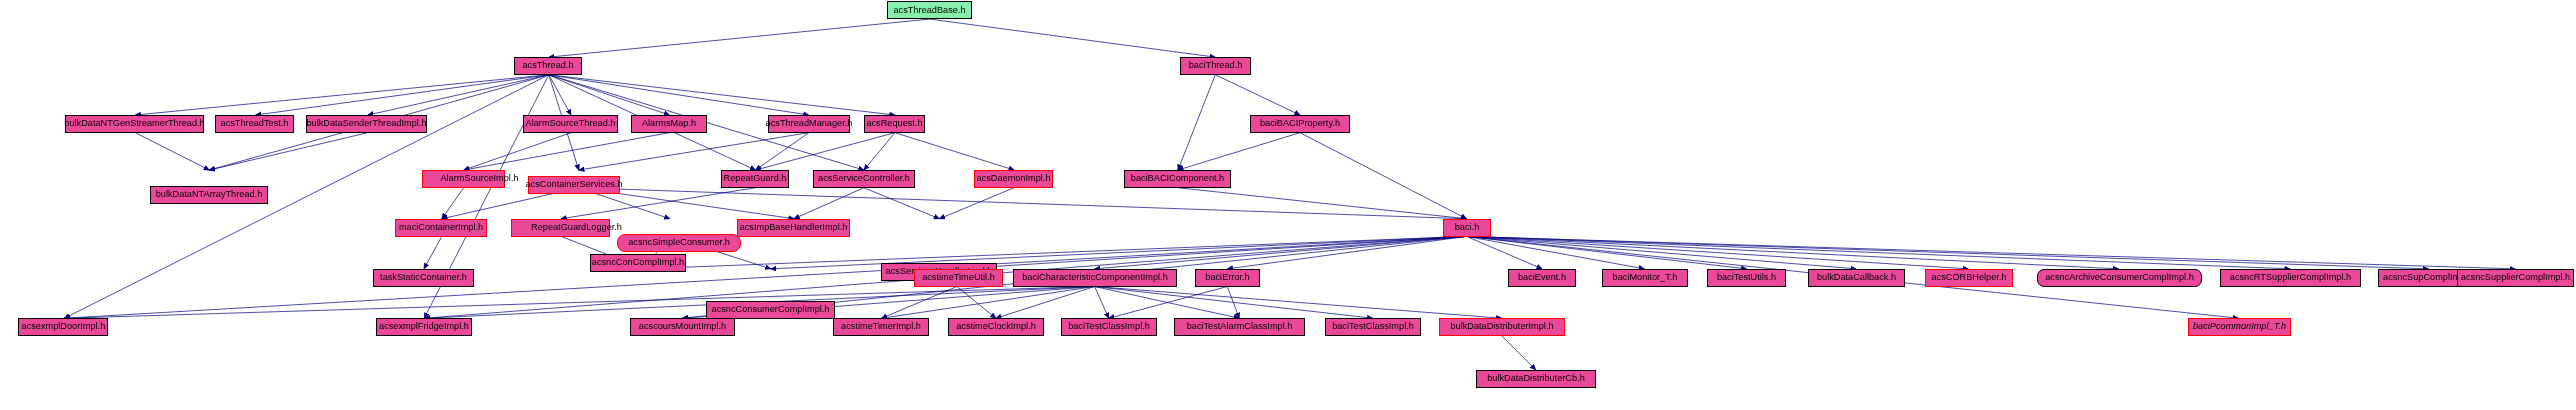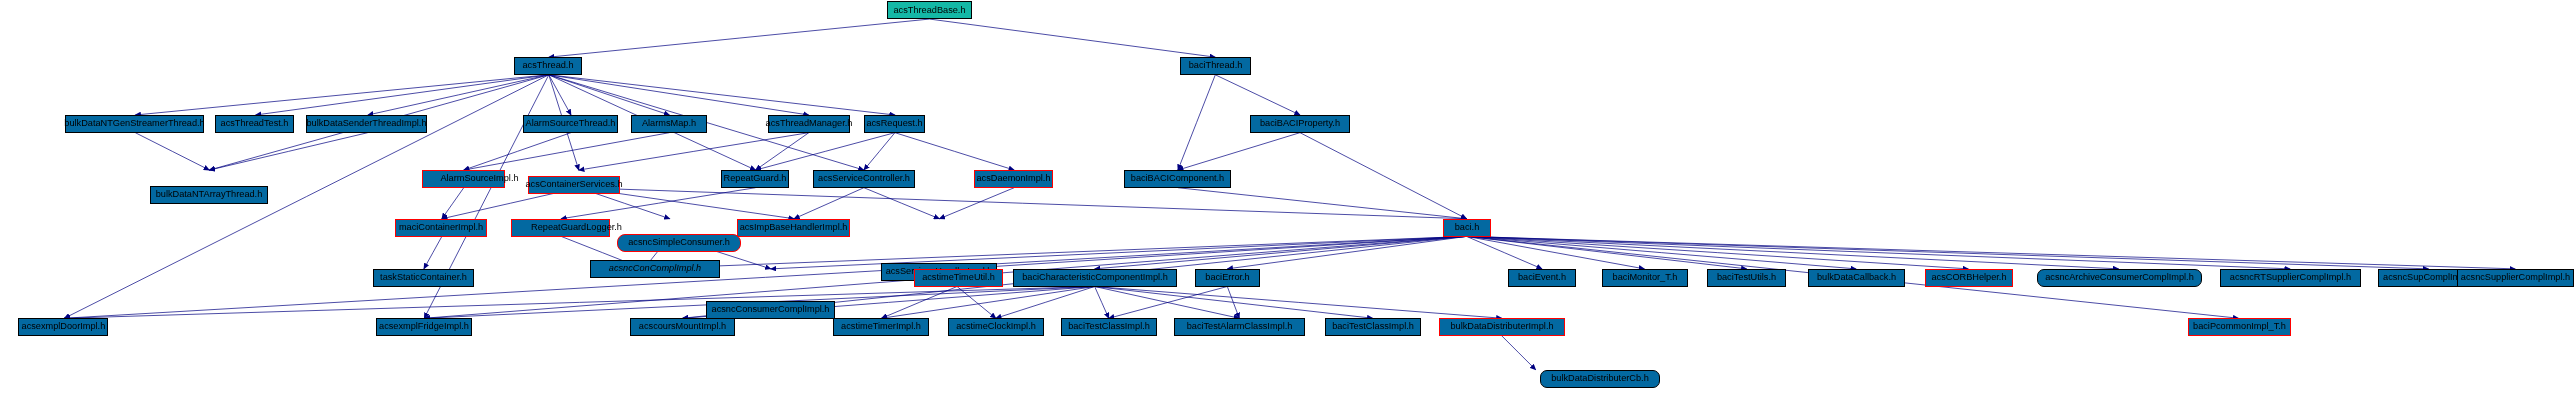--- a/index.html
+++ b/index.html
@@ -1,24 +1,24 @@
 <!DOCTYPE html>
 <html style="font-size:11.3px"><head>
 <meta charset="utf-8">
 <style>
   html,body{margin:0;padding:0;background:#ffffff;}
   #canvas{position:relative;width:2576px;height:410px;background:#ffffff;
           font-family:"Liberation Sans","DejaVu Sans",sans-serif;overflow:hidden;}
   .node{position:absolute;box-sizing:border-box;border:0.7px solid #000080;
-        background:#0369a1;color:#000000;font-size:9.2px;line-height:1;
+        background:#ec4899;color:#000000;font-size:9.2px;line-height:1;
         display:flex;align-items:center;justify-content:center;
         white-space:nowrap;padding:0 5px;height:17.7px;}
   .node.black{border-color:#000000;}
   .node.red{border-color:#ff0000;}
-  .node.root{background:#14b8a6;border-color:#000000;}
+  .node.root{background:#86efac;border-color:#000000;}
   #edges{position:absolute;left:0;top:0;width:2576px;height:410px;pointer-events:none;}
 </style>
 </head>
 <body>
 
 <div id="canvas">
   <svg id="edges" xmlns="http://www.w3.org/2000/svg" viewBox="0 0 3648 581" width="2576" height="410">
       <defs>
         <marker id="ah" markerWidth="9" markerHeight="8" refX="8" refY="4" orient="auto">
           <path d="M0,0 L9,4 L0,8 z" fill="#000080"></path>
@@ -117,21 +117,21 @@
     <div class="node black" style="left: 813px; top: 170px; width: 102px;">acsServiceController.h</div>
     <div class="node red" style="left: 974px; top: 170px; width: 79px;">acsDaemonImpl.h</div>
     <div class="node black" style="left: 1124px; top: 170px; width: 107px;">baciBACIComponent.h</div>
     <div class="node red" style="left: 395px; top: 219px; width: 92px;">maciContainerImpl.h</div>
     <div class="node red" style="left: 511px; top: 219px; width: 99px; padding-left: 37px;">RepeatGuardLogger.h</div>
     <div class="node red" style="left: 617px; top: 234px; width: 124px; border-radius: 8px;">acsncSimpleConsumer.h</div>
     <div class="node red" style="left: 737px; top: 219px; width: 113px;">acsImpBaseHandlerImpl.h</div>
     <div class="node black" style="left: 881px; top: 219px; width: 116px; margin-top: 44px;">acsServicesHandlerImpl.h</div>
     <div class="node red" style="left: 1443px; top: 219px; width: 48px;">baci.h</div>
     <div class="node black" style="left: 373px; top: 269px; width: 101px;">taskStaticContainer.h</div>
-    <div class="node black" style="left: 590px; top: 260px; width: 130px; font-style: italic;">acsncConComplImpl.h</div>
+    <div class="node black" style="left: 590px; top: 254px; width: 96px;">acsncConComplImpl.h</div>
     <div class="node black" style="left: 706px; top: 269px; width: 129px; margin-top: 32px;">acsncConsumerComplImpl.h</div>
     <div class="node red" style="left: 914px; top: 269px; width: 89px;">acstimeTimeUtil.h</div>
     <div class="node black" style="left: 1013px; top: 269px; width: 164px;">baciCharacteristicComponentImpl.h</div>
     <div class="node black" style="left: 1195px; top: 269px; width: 65px;">baciError.h</div>
     <div class="node black" style="left: 1508px; top: 269px; width: 68px;">baciEvent.h</div>
     <div class="node black" style="left: 1602px; top: 269px; width: 86px;">baciMonitor_T.h</div>
     <div class="node black" style="left: 1707px; top: 269px; width: 79px;">baciTestUtils.h</div>
     <div class="node black" style="left: 1808px; top: 269px; width: 97px;">bulkDataCallback.h</div>
     <div class="node red" style="left: 1925px; top: 269px; width: 88px;">acsCORBHelper.h</div>
     <div class="node black" style="left: 2037px; top: 269px; width: 165px; border-radius: 7px;">acsncArchiveConsumerComplImpl.h</div>
@@ -140,16 +140,16 @@
     <div class="node black" style="left: 2457px; top: 269px; width: 117px;">acsncSupplierComplImpl.h</div>
     <div class="node black" style="left: 18.4px; top: 318px; width: 90px;">acsexmplDoorImpl.h</div>
     <div class="node black" style="left: 376px; top: 318px; width: 96px;">acsexmplFridgeImpl.h</div>
     <div class="node black" style="left: 630px; top: 318px; width: 105px;">acscoursMountImpl.h</div>
     <div class="node black" style="left: 833px; top: 318px; width: 96px;">acstimeTimerImpl.h</div>
     <div class="node black" style="left: 948px; top: 318px; width: 96px;">acstimeClockImpl.h</div>
     <div class="node black" style="left: 1061px; top: 318px; width: 96px;">baciTestClassImpl.h</div>
     <div class="node black" style="left: 1174px; top: 318px; width: 131px;">baciTestAlarmClassImpl.h</div>
     <div class="node black" style="left: 1325px; top: 318px; width: 96px;">baciTestClassImpl.h</div>
     <div class="node red" style="left: 1439px; top: 318px; width: 126px;">bulkDataDistributerImpl.h</div>
-    <div class="node red" style="left: 2188px; top: 318px; width: 103px;">baciPcommonImpl_T.h</div>
-    <div class="node black" style="left: 1540px; top: 370px; width: 120px; border-radius: 7px;">bulkDataDistributerCb.h</div>
+    <div class="node red" style="left: 2188px; top: 318px; width: 103px; font-style: italic;">baciPcommonImpl_T.h</div>
+    <div class="node black" style="left: 1476px; top: 370px; width: 120px;">bulkDataDistributerCb.h</div>
   </div>
 
 
 </body></html>

